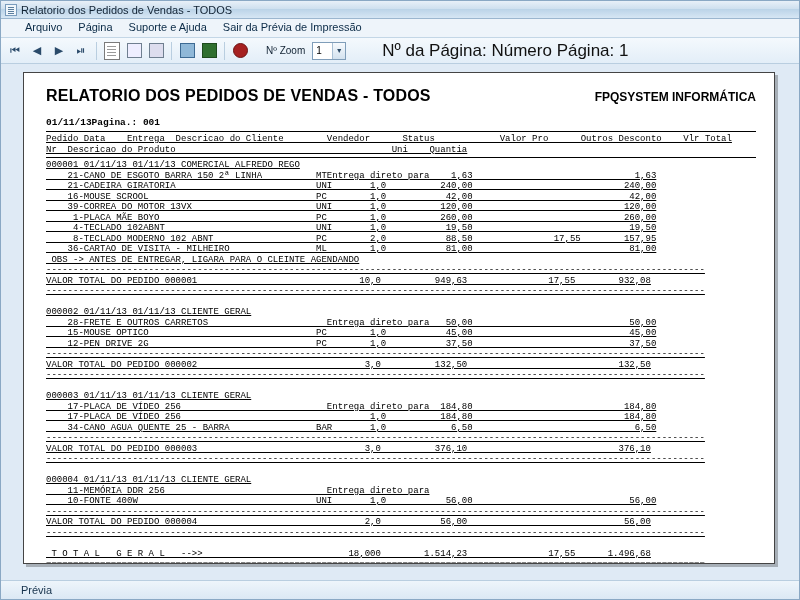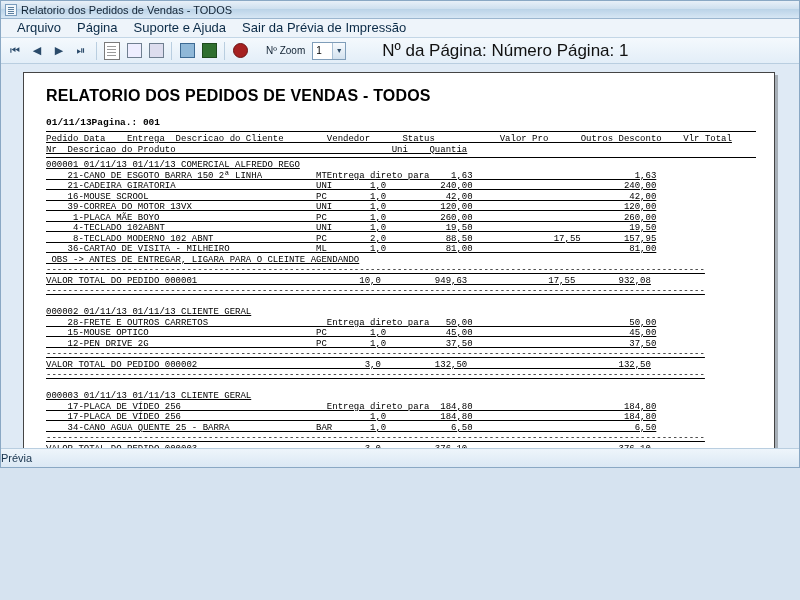--- a/index.html
+++ b/index.html
@@ -5,21 +5,21 @@
   * { box-sizing: border-box; }
   html, body {
     margin: 0; padding: 0;
     width: 800px; height: 600px;
     overflow: hidden;
     font-family: "Liberation Sans", sans-serif;
     font-size: 11px;
     background: #d6e3f0;
   }
   .window {
-    width: 800px; height: 468px;
+    width: 800px; height: 600px;
     display: flex; flex-direction: column;
     background: #dfeaf5;
     border: 1px solid #8aa8c4;
   }
   
   .titlebar {
     height: 18px;
     background: linear-gradient(to bottom, #e8f0f8 0%, #cfe0ef 45%, #bcd4e8 50%, #d6e6f4 100%);
     border-bottom: 1px solid #9bb6cf;
     display: flex; align-items: center;
@@ -36,23 +36,23 @@
   .titlebar .tb-icon:after {
     content: ""; position: absolute; left: 2px; top: 2px;
     width: 6px; height: 1px; background: #5b7e9e;
     box-shadow: 0 2px 0 #5b7e9e, 0 4px 0 #5b7e9e, 0 6px 0 #5b7e9e;
   }
   
   .menubar {
     height: 19px;
     background: #eef4fa;
     border-bottom: 1px solid #c3d6e6;
-    display: flex; align-items: flex-end;
-    padding-left: 8px;
-    font-size: 13px;
+    display: flex; align-items: flex-start;
+    padding-left: 16px;
+    font-size: 11px;
     color: #0a2a46;
   }
   .menubar .mi { padding: 2px 8px; cursor: default; }
   
   .toolbar {
     height: 26px;
     background: linear-gradient(to bottom, #f4f9fd 0%, #e3eef8 100%);
     border-bottom: 1px solid #b9cee0;
     display: flex; align-items: center;
     padding: 0 4px;
@@ -144,21 +144,21 @@
     white-space: pre;
     letter-spacing: 0px;
     text-decoration: underline;
   }
   
   .statusbar {
     height: 19px;
     background: linear-gradient(to bottom, #eef5fb, #dbe8f4);
     border-top: 1px solid #b9cee0;
     display: flex; align-items: center;
-    padding-left: 0;
+    padding-left: 20px;
     font-size: 11px; color: #16324c;
   }
 </style>
 </head>
 <body>
 
 <div class="window">
 
   <div class="titlebar">
     <span class="tb-icon"></span>
@@ -205,20 +205,21 @@
       <span class="arrow">▼</span>
     </div>
     <span class="pagelabel">Nº da Página: Número Página: 1</span>
   </div>
 
   <div class="docarea">
     <div class="page">
 
       <div class="rpt-head">
         <div class="rpt-title">RELATORIO DOS PEDIDOS DE VENDAS - TODOS</div>
+        <div class="rpt-company"><span>FPQSYSTEM INFORMÁTICA</span></div>
       </div>
 
       <div class="period-row">
         <div class="period-right">
           <span>01/11/13</span>
           <span>Pagina.: 001</span>
         </div>
       </div>
 
       <div class="hr"></div>

